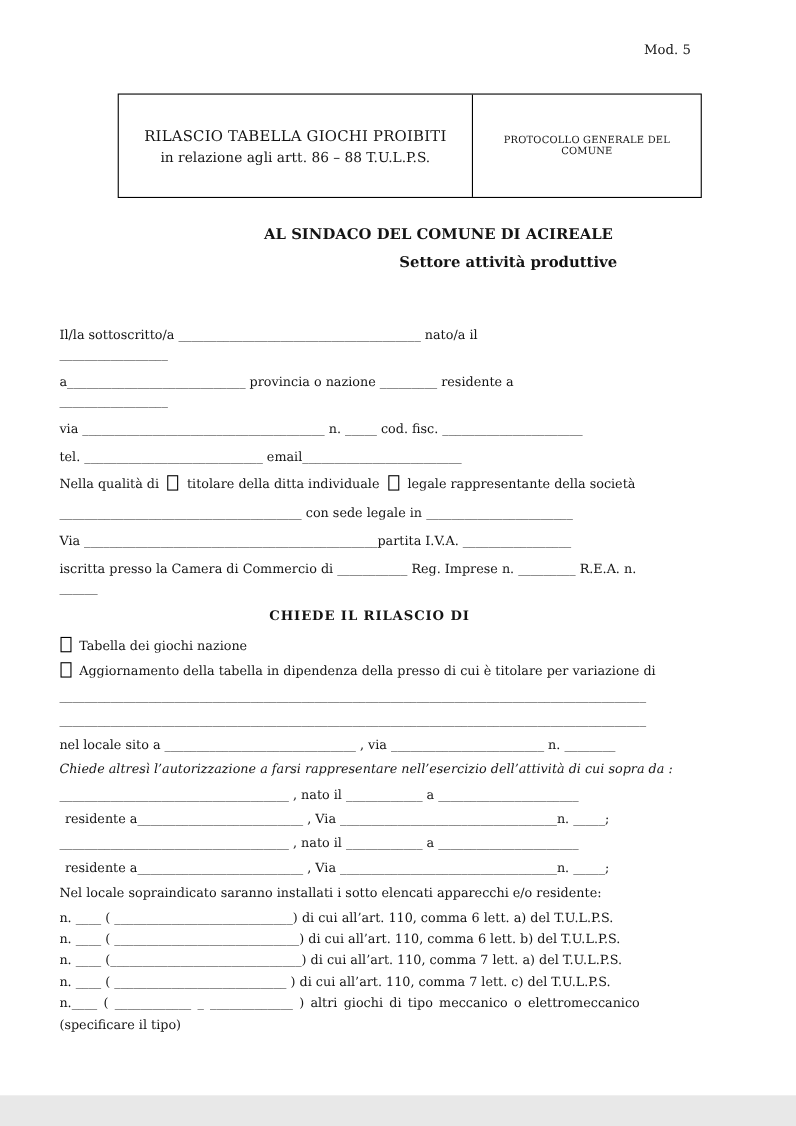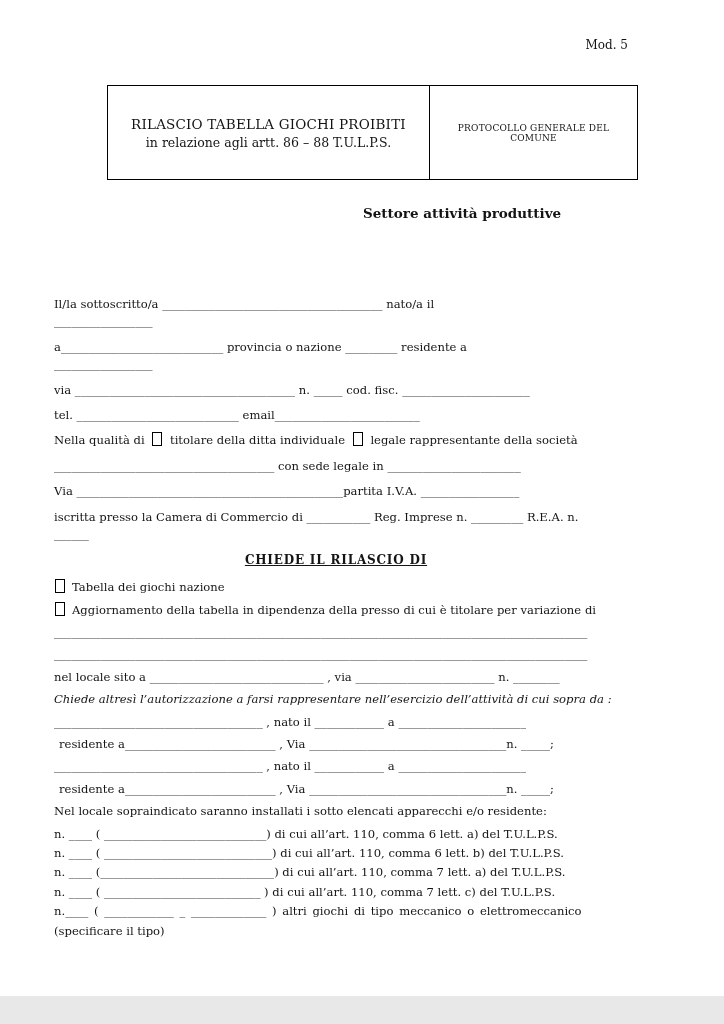--- a/index.html
+++ b/index.html
@@ -54,37 +54,36 @@
   }
   .recipient {
     position: absolute;
     top: 205px;
     left: 70px;
     width: 562px;
     font-weight: bold;
     font-size: 13.5px;
   }
   .recipient-line-1 { margin-left: 170px; }
-  .recipient-line-2 { margin-left: 293px; }
+  .recipient-line-2 { margin-left: 293px; margin-top: 10px; }
   .body {
     position: absolute;
     top: 296px;
     left: 54px;
     width: 564px;
     font-size: 11.6px;
   }
   .body p { margin: 0; line-height: 1.5; }
   .sec-a p { margin-bottom: 8px; }
   .section-heading {
     font-weight: bold;
     text-align: center;
     letter-spacing: 0.8px;
     font-size: 12px;
     margin: 4px 0 10px !important;
-    text-decoration: underline;
   }
   .sec-b p { margin-bottom: 5px; }
   .sec-b p.row { margin-bottom: 2px; }
   .italic { font-style: italic; }
   .indent { padding-left: 5px; }
   .spread { word-spacing: 2px; }
   .cb {
     display: inline-block;
     width: 8px;
     height: 12px;
@@ -105,20 +104,21 @@
     <div class="header-left">
       <div class="hb-title">RILASCIO TABELLA GIOCHI PROIBITI</div>
       <div class="hb-sub">in relazione agli artt. 86 – 88 T.U.L.P.S.</div>
     </div>
     <div class="header-right">
       <span>PROTOCOLLO GENERALE DEL COMUNE</span>
     </div>
   </div>
 
   <div class="recipient">
+    <div class="recipient-line-1">AL SINDACO DEL COMUNE DI ACIREALE</div>
     <div class="recipient-line-2">Settore attività produttive</div>
   </div>
 
   <div class="body">
 
     <div class="sec-a">
       <p>
         <span>Il/la sottoscritto/a ______________________________________ nato/a il</span><br>
         <span>_________________</span>
       </p>

